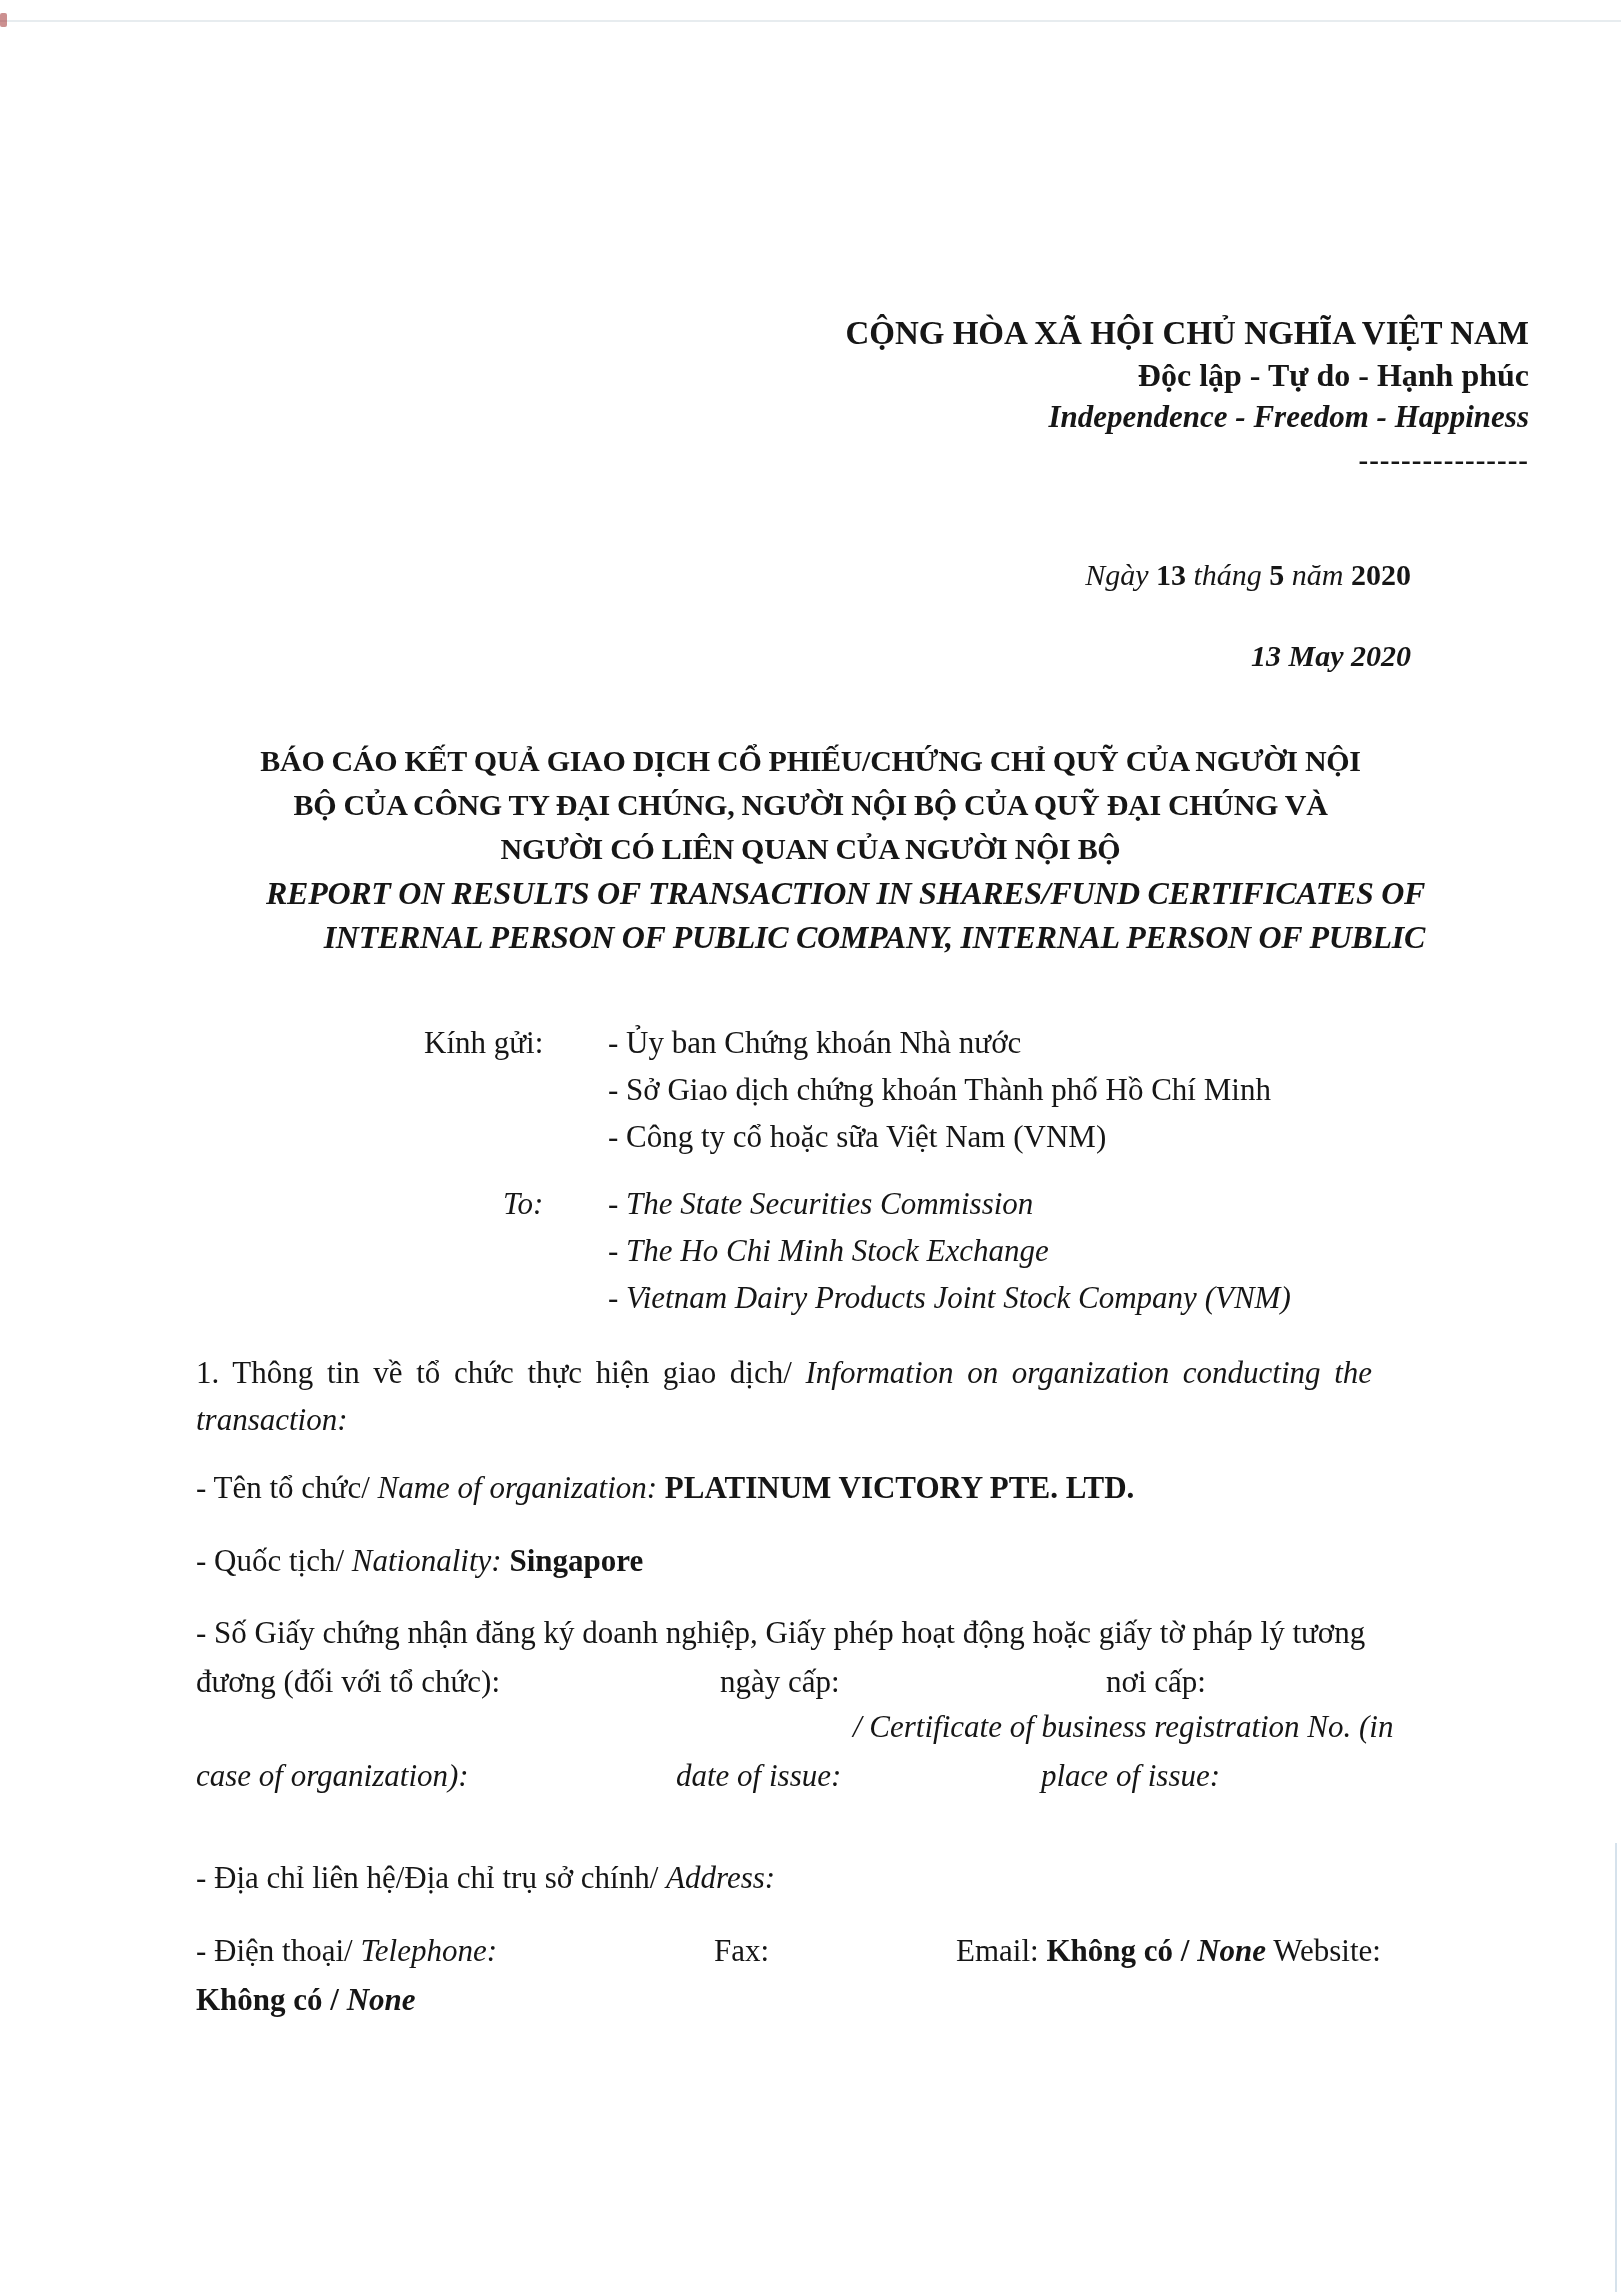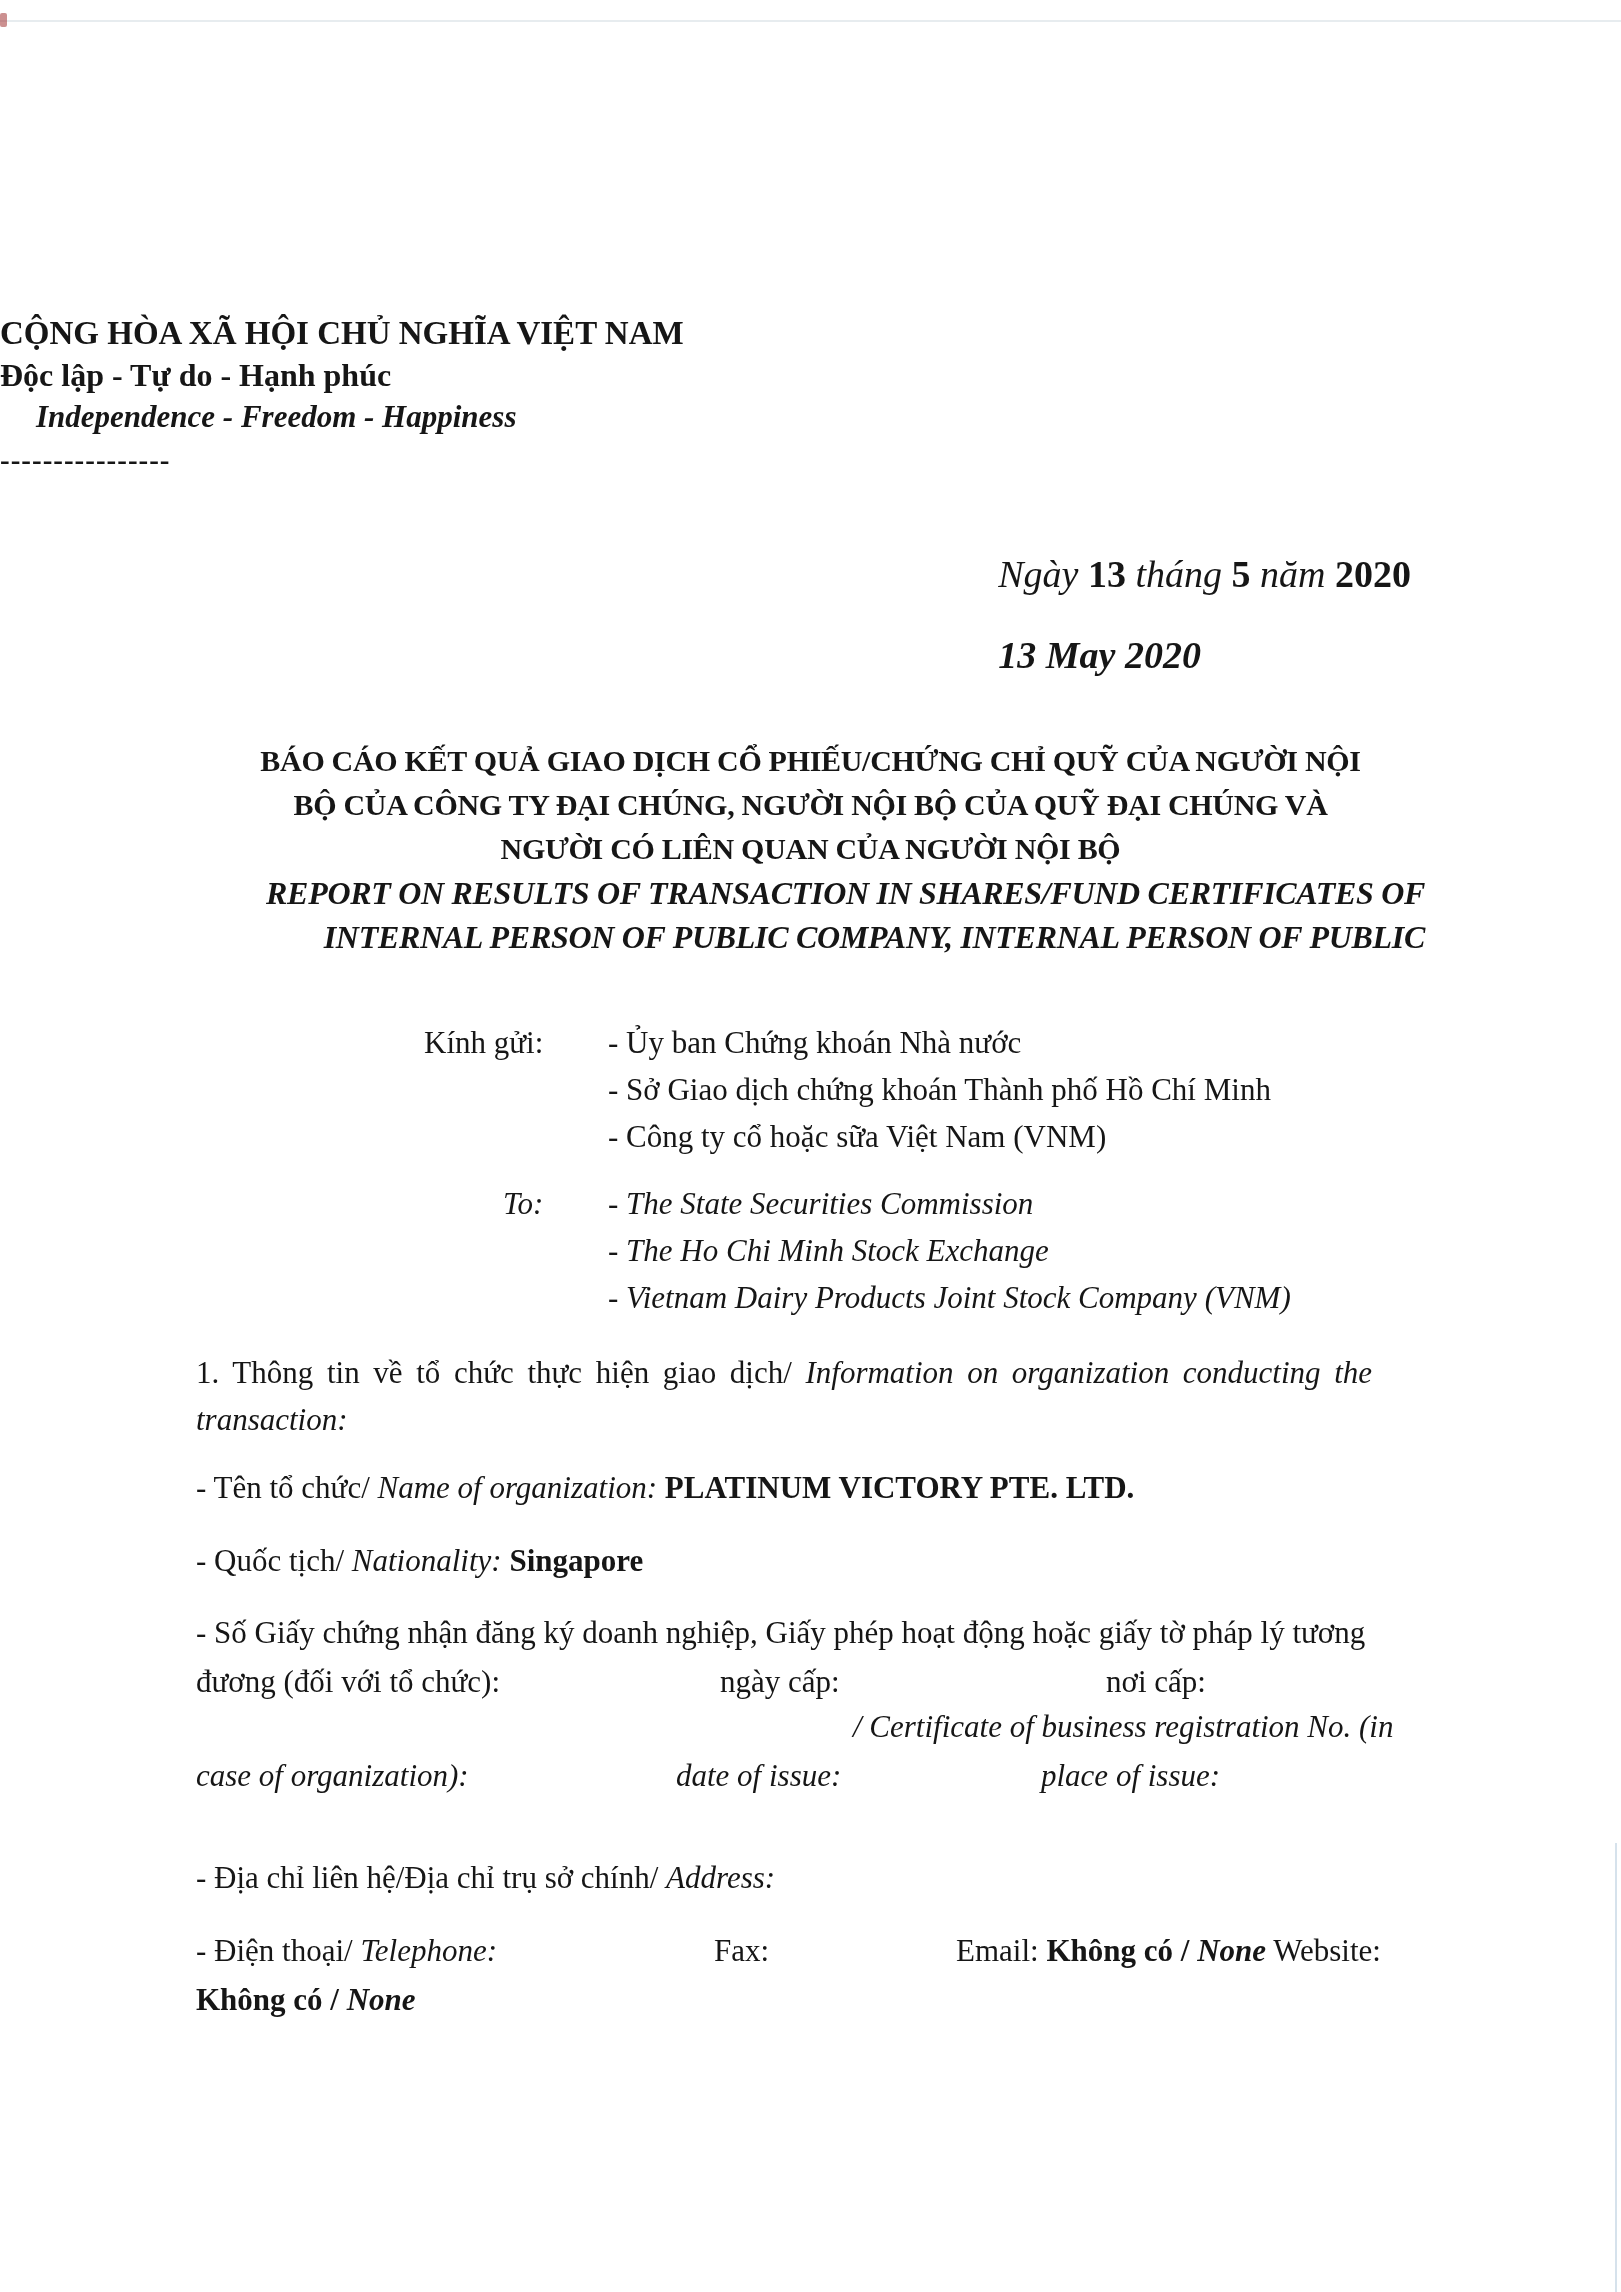--- a/index.html
+++ b/index.html
@@ -11,28 +11,28 @@
     font-family:"Liberation Serif","DejaVu Serif",serif;
     color:#161616;
     overflow:hidden;
   }
   .b{font-weight:bold;}
   .i{font-style:italic;}
   .bi{font-weight:bold;font-style:italic;margin-top:40px;}
   .row{position:absolute;left:0;width:100%;white-space:nowrap;font-size:31px;}
   .abs{position:absolute;white-space:nowrap;}
 
-  .header-block{position:absolute;top:312px;left:0;width:1529px;text-align:left;}
+  .header-block{position:absolute;top:312px;left:0;width:1529px;text-align:right;}
   .hdr1{font-size:33px;font-weight:bold;line-height:42px;}
   .hdr2{font-size:32px;font-weight:bold;line-height:42px;}
   .hdr3{font-size:32px;font-weight:bold;font-style:italic;line-height:42px;}
   .hdr4{font-size:31px;font-weight:bold;font-style:italic;line-height:42px;margin-left:36px;}
   .dashes{font-size:29px;font-weight:bold;letter-spacing:1px;line-height:45px;}
 
-  .date-block{position:absolute;top:554px;right:210px;font-size:38px;line-height:41px;}
+  .date-block{position:absolute;top:554px;right:210px;text-align:right;font-size:30px;line-height:41px;}
 
   .title-block{position:absolute;top:739px;left:196px;width:1229px;text-align:center;}
   .title-vn{font-size:30px;font-weight:bold;line-height:44px;letter-spacing:-0.3px;}
   .title-en{font-size:32px;font-weight:bold;font-style:italic;line-height:44px;letter-spacing:-0.3px;text-align:right;}
 
   .ws{word-spacing:5.9px;}
 
   
   .scan-top-line{position:absolute;top:19.6px;left:0;width:100%;height:2px;background:rgba(185,200,208,0.35);}
   .scan-right-line{position:absolute;top:1843px;left:1615px;width:2px;height:450px;background:rgba(165,190,212,0.45);}

